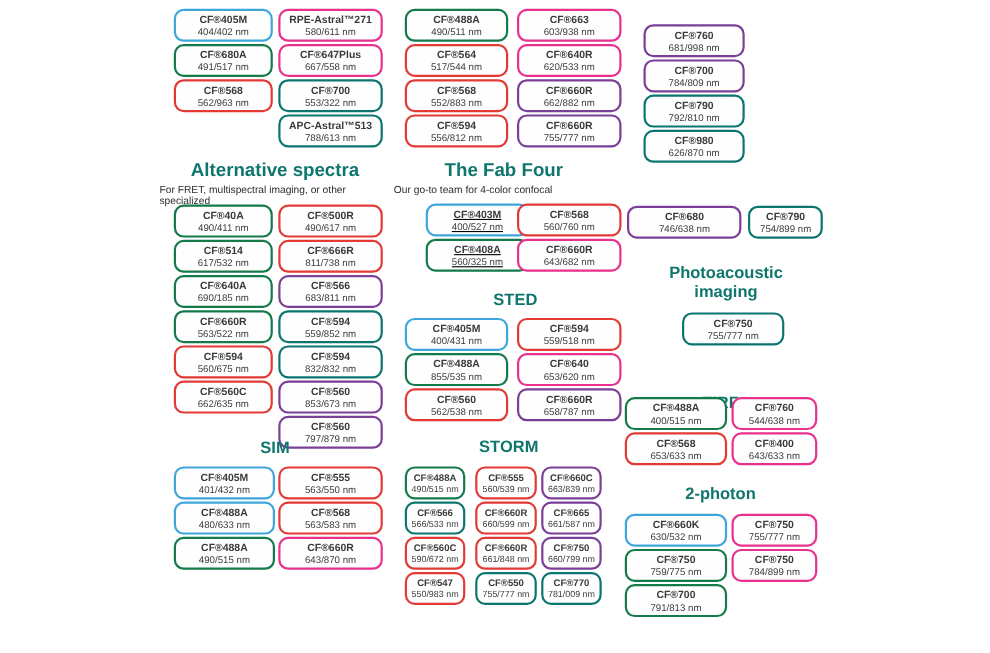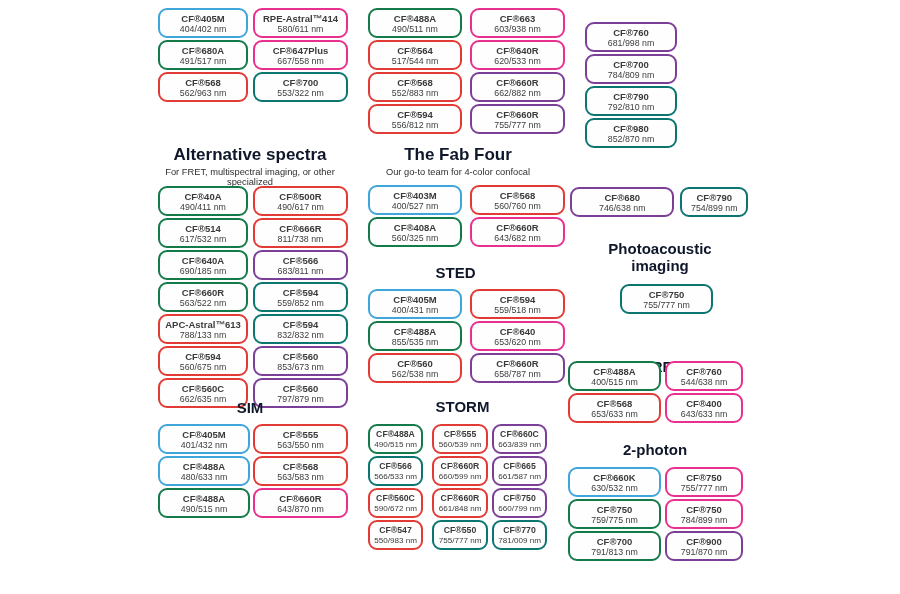--- a/index.html
+++ b/index.html
@@ -11,24 +11,24 @@
   .col { display:flex; flex-direction:column; gap:2px; }
   .row { display:flex; flex-direction:row; gap:6px; }
   .badge {
     border:2px solid #999; border-radius:9px; background:#fffefe;
     text-align:center; padding:3px 1px 2px; box-sizing:border-box; width:100%;
   }
   .badge .nm { font-size:9.5px; font-weight:bold; color:#3a3a3a; line-height:11px; white-space:nowrap; }
   .badge .wl { font-size:8.8px; color:#3c3c3c; line-height:10px; white-space:nowrap; }
   .storm-col .badge .nm { font-size:8.7px; }
   .storm-col .badge .wl { font-size:8.1px; }
-  .sec-title { font-weight:bold; color:#0f172a; text-align:center; letter-spacing:0; }
+  .sec-title { font-weight:bold; color:#0f766e; text-align:center; letter-spacing:0; }
   .h17 { font-size:17px; line-height:19px; }
   .h15 { font-size:15px; line-height:17px; }
-  .sec-sub { font-size:9.3px; color:#2e2e2e; text-align:center; margin-top:3px; }
+  .sec-sub { font-size:9.3px; color:#2e2e2e; text-align:left; margin-top:3px; }
   .pair-680 { width:118px; } .pair-790 { width:76px; }
 </style>
 </head>
 <body>
 
 <div class="abs col" style="left:158px; top:8px;  width:90px;">
   <div class="badge" style="border-color: rgb(63, 166, 220);">
     <div class="nm">CF®405M</div>
     <div class="wl">404/402 nm</div>
   </div>
@@ -38,34 +38,38 @@
     <div class="wl">491/517 nm</div>
   </div>
 
   <div class="badge" style="border-color: rgb(226, 59, 54);">
     <div class="nm">CF®568</div>
     <div class="wl">562/963 nm</div>
   </div>
 </div>
 <div class="abs col" style="left:253px; top:8px;  width:95px;">
   <div class="badge" style="border-color: rgb(232, 48, 142);">
-    <div class="nm">RPE-Astral™414</div>
+    <div class="nm">RPE-Astral™271</div>
     <div class="wl">580/611 nm</div>
   </div>
 
   <div class="badge" style="border-color: rgb(232, 48, 142);">
     <div class="nm">CF®647Plus</div>
     <div class="wl">667/558 nm</div>
   </div>
 
   <div class="badge" style="border-color: rgb(11, 117, 112);">
     <div class="nm">CF®700</div>
     <div class="wl">553/322 nm</div>
   </div>
 
+  <div class="badge" style="border-color: rgb(11, 117, 112);">
+    <div class="nm">APC-Astral™513</div>
+    <div class="wl">788/613 nm</div>
+  </div>
 </div>
 <div class="abs col" style="left:368px; top:8px;  width:94px;">
   <div class="badge" style="border-color: rgb(21, 122, 74);">
     <div class="nm">CF®488A</div>
     <div class="wl">490/511 nm</div>
   </div>
 
   <div class="badge" style="border-color: rgb(226, 59, 54);">
     <div class="nm">CF®564</div>
     <div class="wl">517/544 nm</div>
@@ -113,21 +117,21 @@
     <div class="wl">784/809 nm</div>
   </div>
 
   <div class="badge" style="border-color: rgb(11, 117, 112);">
     <div class="nm">CF®790</div>
     <div class="wl">792/810 nm</div>
   </div>
 
   <div class="badge" style="border-color: rgb(11, 117, 112);">
     <div class="nm">CF®980</div>
-    <div class="wl">852/870 nm</div>
+    <div class="wl">626/870 nm</div>
   </div>
 </div>
 
 <div class="abs" style="left:145px; top:145px; width:210px;">
   <div class="sec-title h17">Alternative spectra</div>
   <div class="sec-sub">For FRET, multispectral imaging, or other specialized</div>
 </div>
 <div class="abs col" style="left:158px; top:186px; width:90px;">
   <div class="badge" style="border-color: rgb(21, 122, 74);">
     <div class="nm">CF®40A</div>
@@ -142,24 +146,20 @@
   <div class="badge" style="border-color: rgb(21, 122, 74);">
     <div class="nm">CF®640A</div>
     <div class="wl">690/185 nm</div>
   </div>
 
   <div class="badge" style="border-color: rgb(21, 122, 74);">
     <div class="nm">CF®660R</div>
     <div class="wl">563/522 nm</div>
   </div>
 
-  <div class="badge" style="border-color: rgb(226, 59, 54);">
-    <div class="nm">APC-Astral™613</div>
-    <div class="wl">788/133 nm</div>
-  </div>
 
   <div class="badge" style="border-color: rgb(226, 59, 54);">
     <div class="nm">CF®594</div>
     <div class="wl">560/675 nm</div>
   </div>
 
   <div class="badge" style="border-color: rgb(226, 59, 54);">
     <div class="nm">CF®560C</div>
     <div class="wl">662/635 nm</div>
   </div>
@@ -198,21 +198,21 @@
   <div class="badge" style="border-color: rgb(123, 63, 152);">
     <div class="nm">CF®560</div>
     <div class="wl">797/879 nm</div>
   </div>
 </div>
 
 <div class="abs" style="left:358px; top:145px; width:200px;">
   <div class="sec-title h17">The Fab Four</div>
   <div class="sec-sub">Our go-to team for 4-color confocal</div>
 </div>
-<div class="abs col" style="left:368px; top:185px; width:94px;">
+<div class="abs col" style="left:387px; top:185px; width:94px;text-decoration:underline;">
   <div class="badge" style="border-color: rgb(63, 166, 220);">
     <div class="nm">CF®403M</div>
     <div class="wl">400/527 nm</div>
   </div>
 
   <div class="badge" style="border-color: rgb(21, 122, 74);">
     <div class="nm">CF®408A</div>
     <div class="wl">560/325 nm</div>
   </div>
 </div>
@@ -221,21 +221,21 @@
     <div class="nm">CF®568</div>
     <div class="wl">560/760 nm</div>
   </div>
 
   <div class="badge" style="border-color: rgb(232, 48, 142);">
     <div class="nm">CF®660R</div>
     <div class="wl">643/682 nm</div>
   </div>
 </div>
 
-<div class="abs" style="left:358px; top:264px; width:195px;">
+<div class="abs" style="left:371px; top:264px; width:195px;">
   <div class="sec-title h15">STED</div>
 </div>
 <div class="abs col" style="left:368px; top:289px; width:94px;">
   <div class="badge" style="border-color: rgb(63, 166, 220);">
     <div class="nm">CF®405M</div>
     <div class="wl">400/431 nm</div>
   </div>
 
   <div class="badge" style="border-color: rgb(21, 122, 74);">
     <div class="nm">CF®488A</div>
@@ -438,17 +438,13 @@
   <div class="badge" style="border-color: rgb(232, 48, 142);">
     <div class="nm">CF®750</div>
     <div class="wl">755/777 nm</div>
   </div>
 
   <div class="badge" style="border-color: rgb(232, 48, 142);">
     <div class="nm">CF®750</div>
     <div class="wl">784/899 nm</div>
   </div>
 
-  <div class="badge" style="border-color: rgb(123, 63, 152);">
-    <div class="nm">CF®900</div>
-    <div class="wl">791/870 nm</div>
-  </div>
 </div>
 
 </body></html>

